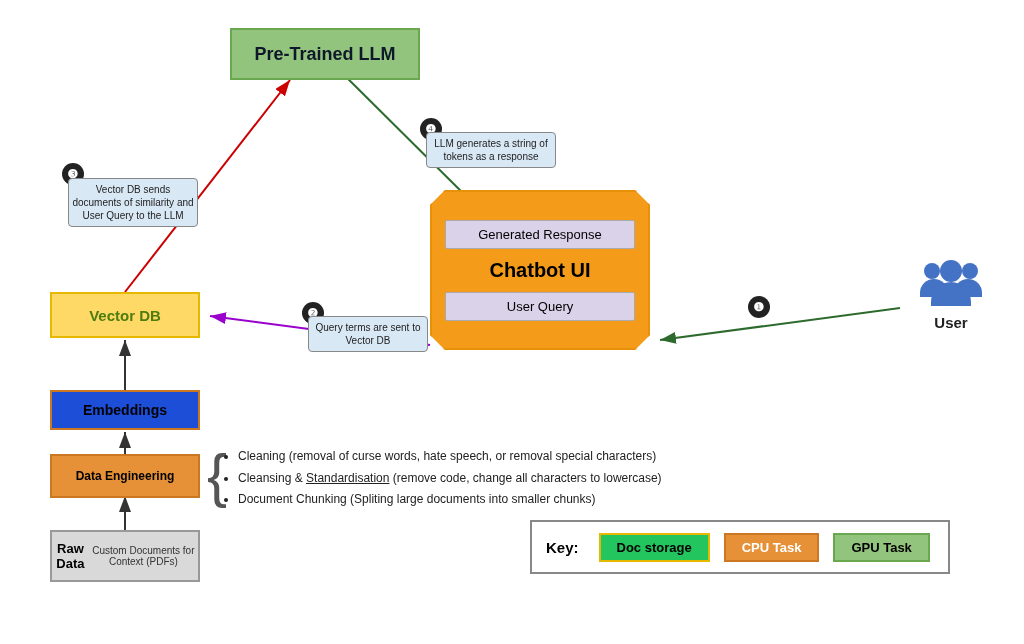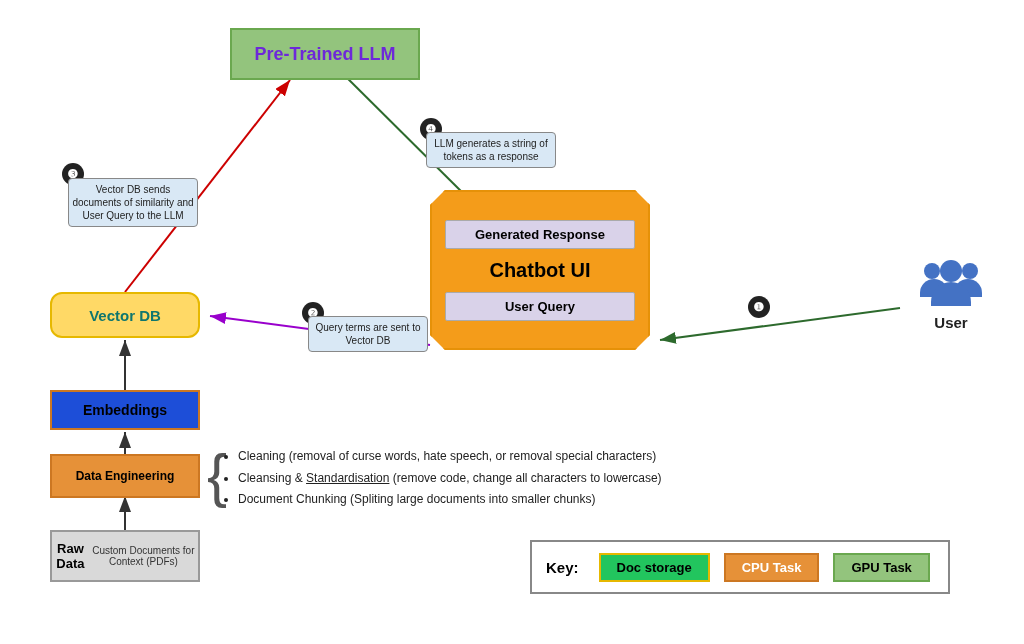--- a/index.html
+++ b/index.html
@@ -26,60 +26,59 @@
       border: 2px solid #555;
     }
     .box-llm {
       background: #93c47d;
       border-color: #6aa84f;
       width: 190px;
       height: 52px;
       left: 230px;
       top: 28px;
       font-size: 18px;
-      color: #6d28d9;
+      color: #0f172a;
     }
     .box-chatbot {
       background: #f49c1a;
       border-color: #e69108;
       width: 220px;
       height: 160px;
       left: 430px;
       top: 190px;
       font-size: 20px;
       color: #000;
       clip-path: polygon(15px 0%, calc(100% - 15px) 0%, 100% 15px, 100% calc(100% - 15px), calc(100% - 15px) 100%, 15px 100%, 0% calc(100% - 15px), 0% 15px);
       flex-direction: column;
       gap: 10px;
     }
     .inner-box {
       background: #d9d2e9;
       border: 1.5px solid #aaa;
       width: 190px;
       padding: 6px 10px;
       font-size: 13px;
-      font-weight: bold;
+      font-weight: normal;
       text-align: center;
       border-radius: 2px;
     }
     .chatbot-label {
       font-size: 20px;
       font-weight: bold;
       color: #000;
     }
     .box-vectordb {
       background: #ffd966;
       border-color: #e6b800;
       width: 150px;
       height: 46px;
       left: 50px;
       top: 292px;
       font-size: 15px;
-      color: #0f766e;
-      border-radius: 12px;
+      color: #4d7c0f;
     }
     .box-embeddings {
       background: #1d4ed8;
       border-color: #cc7722;
       width: 150px;
       height: 40px;
       left: 50px;
       top: 390px;
       font-size: 14px;
       color: #000;
@@ -107,21 +106,21 @@
     }
     .rawdata-sub {
       font-size: 10px;
       font-weight: normal;
       color: #333;
     }
     
     .key-container {
       position: absolute;
       left: 530px;
-      top: 540px;
+      top: 520px;
       width: 420px;
       height: 54px;
       border: 2px solid #888;
       display: flex;
       align-items: center;
       padding: 0 14px;
       gap: 14px;
     }
     .key-label {
       font-size: 15px;

